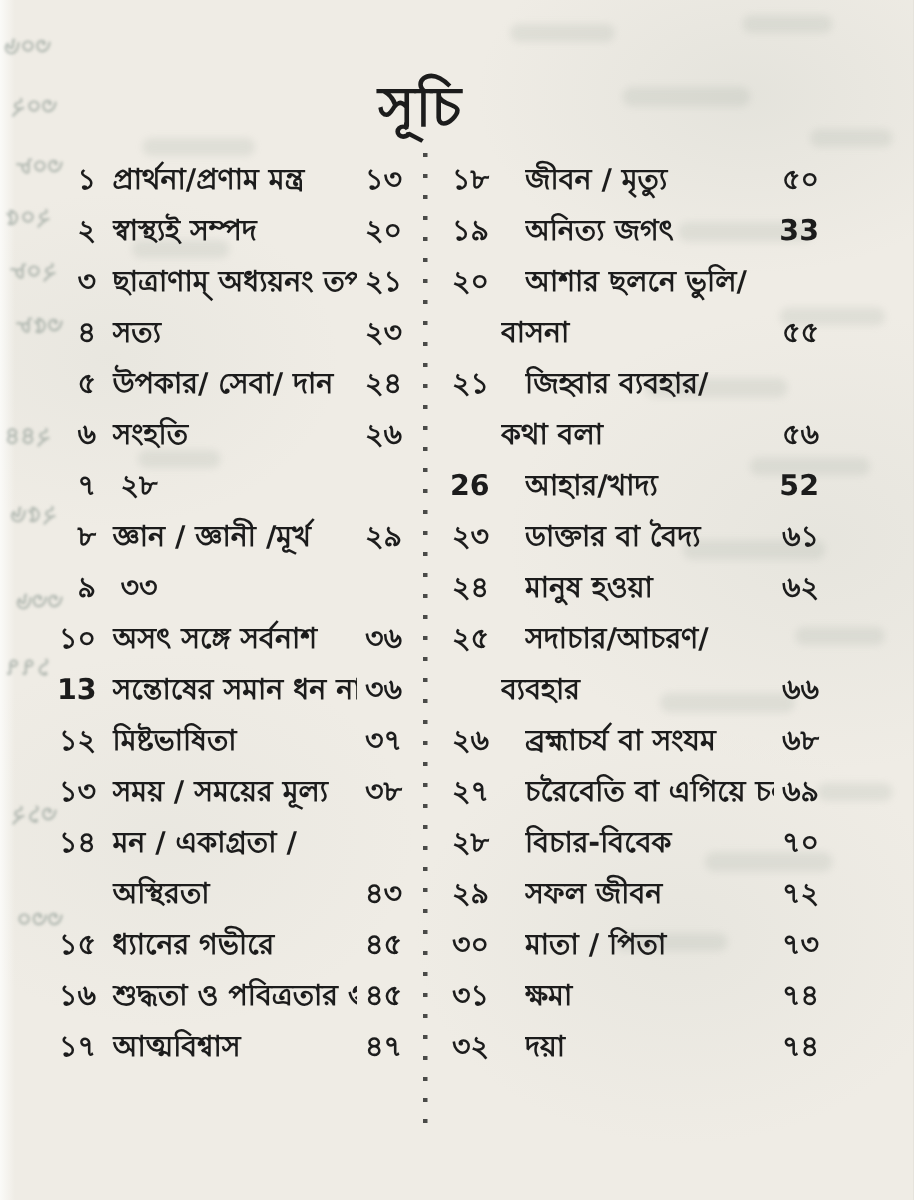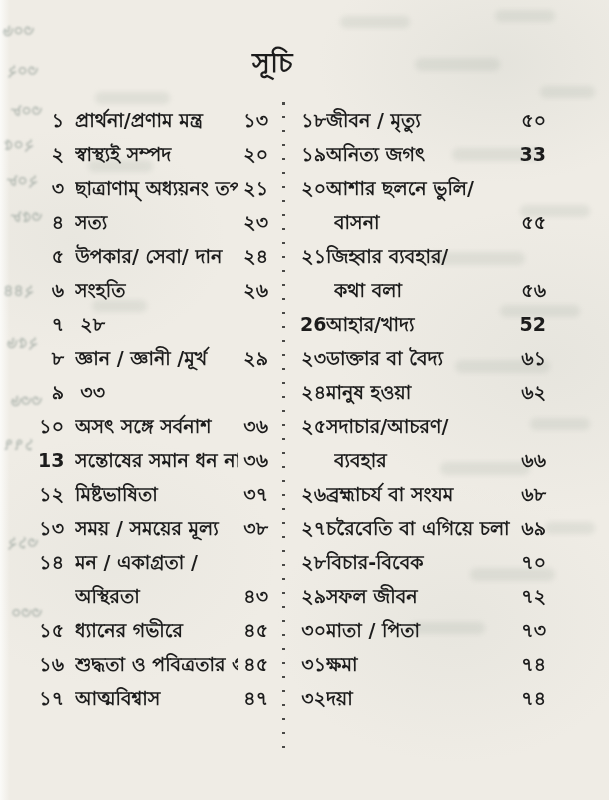--- a/index.html
+++ b/index.html
@@ -15,32 +15,32 @@
       linear-gradient(to right, rgba(252,252,250,0.9) 0px, rgba(252,252,250,0) 10px),
       radial-gradient(260px 170px at 82% 8%,  rgba(186,192,184,0.20), transparent 70%),
       radial-gradient(300px 220px at 90% 45%, rgba(186,192,184,0.16), transparent 70%),
       radial-gradient(260px 200px at 75% 78%, rgba(186,192,184,0.14), transparent 70%),
       radial-gradient(220px 160px at 12% 30%, rgba(186,192,184,0.12), transparent 70%),
       radial-gradient(240px 180px at 18% 70%, rgba(186,192,184,0.10), transparent 70%);
     color:#1c1c1c;
   }
   .page-title{
     position:absolute;left:252px;top:42px;margin:0;
-    font-size:27px;font-weight:bold;letter-spacing:0.5px;
+    font-size:37px;font-weight:bold;letter-spacing:0.5px;
   }
   .dotline{
     position:absolute;left:282px;top:102px;width:2.5px;height:648px;
     background-image:repeating-linear-gradient(to bottom,#4a4a48 0 2.5px,transparent 2.5px 14px);
   }
   .col{position:absolute;top:104px;font-size:19px;font-weight:600;}
   .col-left{left:38px;width:230px;}
   .col-right{left:300px;width:246px;}
   .line{display:flex;height:34px;line-height:33px;}
   .num{flex:none;width:26px;text-align:right;margin-right:11px;}
-  .col-right .num{margin-right:0;}
+  .col-right .num{margin-right:24px;}
   .ttl{flex:1;min-width:0;white-space:nowrap;overflow:hidden;}
   .pg{flex:none;min-width:30px;text-align:right;}
   .indent{flex:none;width:37px;}
   .col-right .indent{width:34px;}
   
   .ghost-num{
     position:absolute;left:4px;
     transform:scaleX(-1);
     filter:blur(1.1px);
     color:rgba(128,142,134,0.55);

